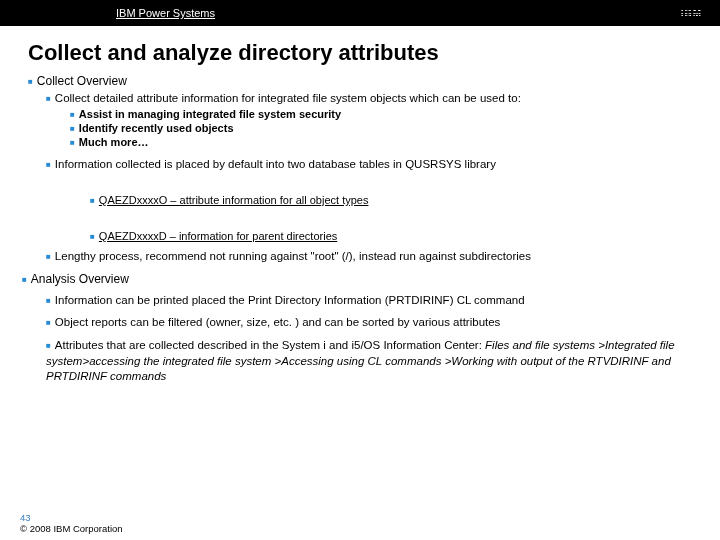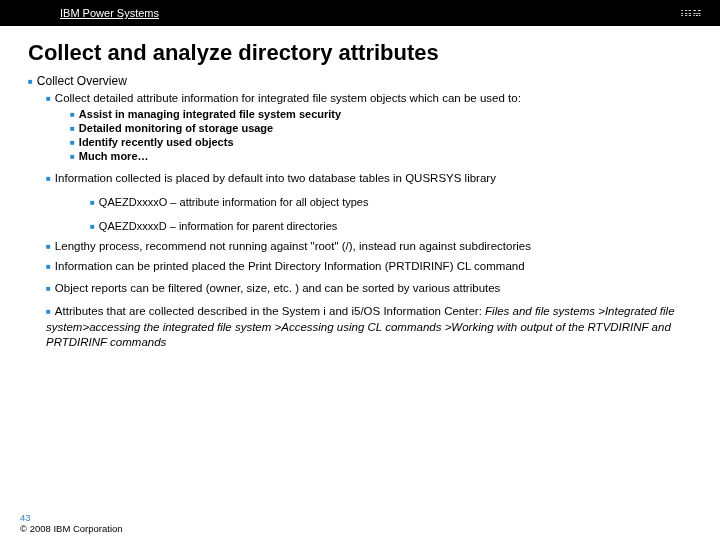--- a/index.html
+++ b/index.html
@@ -13,21 +13,21 @@
     position: relative;
     font-size: 11px;
     color: #000;
   }
   .header {
     background: #000;
     height: 26px;
     display: flex;
     align-items: center;
     justify-content: space-between;
-    padding: 0 18px 0 60px;
+    padding: 0 18px 0 116px;
   }
   .header-title {
     color: #fff;
     font-size: 11px;
     text-decoration: underline;
   }
   .ibm-logo {
     display: flex;
     gap: 1px;
     align-items: center;
@@ -62,21 +62,21 @@
     display: inline-block;
     vertical-align: middle;
     margin-right: 4px;
   }
   .lvl1 { margin: 4px 0 4px 0; }
   .lvl1 .txt { font-weight: 400; font-size: 12px; }
   .lvl2 { margin: 4px 0 4px 18px; }
   .lvl2 .txt { font-size: 11.5px; }
   .lvl3 { margin: 2px 0 2px 42px; }
   .lvl3 .txt { font-size: 11px; font-weight: bold; }
-  .lvl3b { margin: 12px 0 6px 62px; }
+  .lvl3b { margin: 24px 0 6px 62px; text-decoration: underline; }
   .lvl3b .txt { font-size: 11px; }
   .italic { font-style: italic; }
   .footer {
     position: absolute;
     bottom: 6px;
     left: 0;
     right: 0;
     display: flex;
     justify-content: space-between;
     padding: 0 20px;
@@ -102,36 +102,38 @@
 
   <div class="lvl1">
     <span class="sq">■</span><span class="txt">Collect Overview</span>
   </div>
 
   <div class="lvl2">
     <span class="sq">■</span><span class="txt">Collect detailed attribute information for integrated file system objects which can be used to:</span>
   </div>
 
   <div class="lvl3"><span class="sq">■</span><span class="txt">Assist in managing integrated file system security</span></div>
-  <div class="lvl3"><span class="sq">■</span><span class="txt">Detailed monitoring of storage usage</span></div>
   <div class="lvl3"><span class="sq">■</span><span class="txt">Identify recently used objects</span></div>
   <div class="lvl3"><span class="sq">■</span><span class="txt">Much more…</span></div>
 
 
   <div class="lvl2" style="margin-top:10px">
     <span class="sq">■</span><span class="txt">Information collected is placed by default into two database tables in QUSRSYS library</span>
   </div>
 
   <div class="lvl3b"><span class="sq">■</span><span class="txt">QAEZDxxxxO – attribute information for all object types</span></div>
   <div class="lvl3b"><span class="sq">■</span><span class="txt">QAEZDxxxxD – information for parent directories</span></div>
 
   <div class="lvl2" style="margin-top:8px">
     <span class="sq">■</span><span class="txt">Lengthy process, recommend not running against "root" (/), instead run against subdirectories</span>
   </div>
 
+  <div class="lvl1" style="margin-top:10px; margin-left:-6px">
+    <span class="sq">■</span><span class="txt">Analysis Overview</span>
+  </div>
 
   <div class="lvl2" style="margin-top:8px">
     <span class="sq">■</span><span class="txt">Information can be printed placed the Print Directory Information (PRTDIRINF) CL command</span>
   </div>
 
   <div class="lvl2" style="margin-top:10px">
     <span class="sq">■</span><span class="txt">Object reports can be filtered (owner, size, etc. ) and can be sorted by various attributes</span>
   </div>
 
   <div class="lvl2" style="margin-top:10px; line-height:1.35; padding-right:10px">

